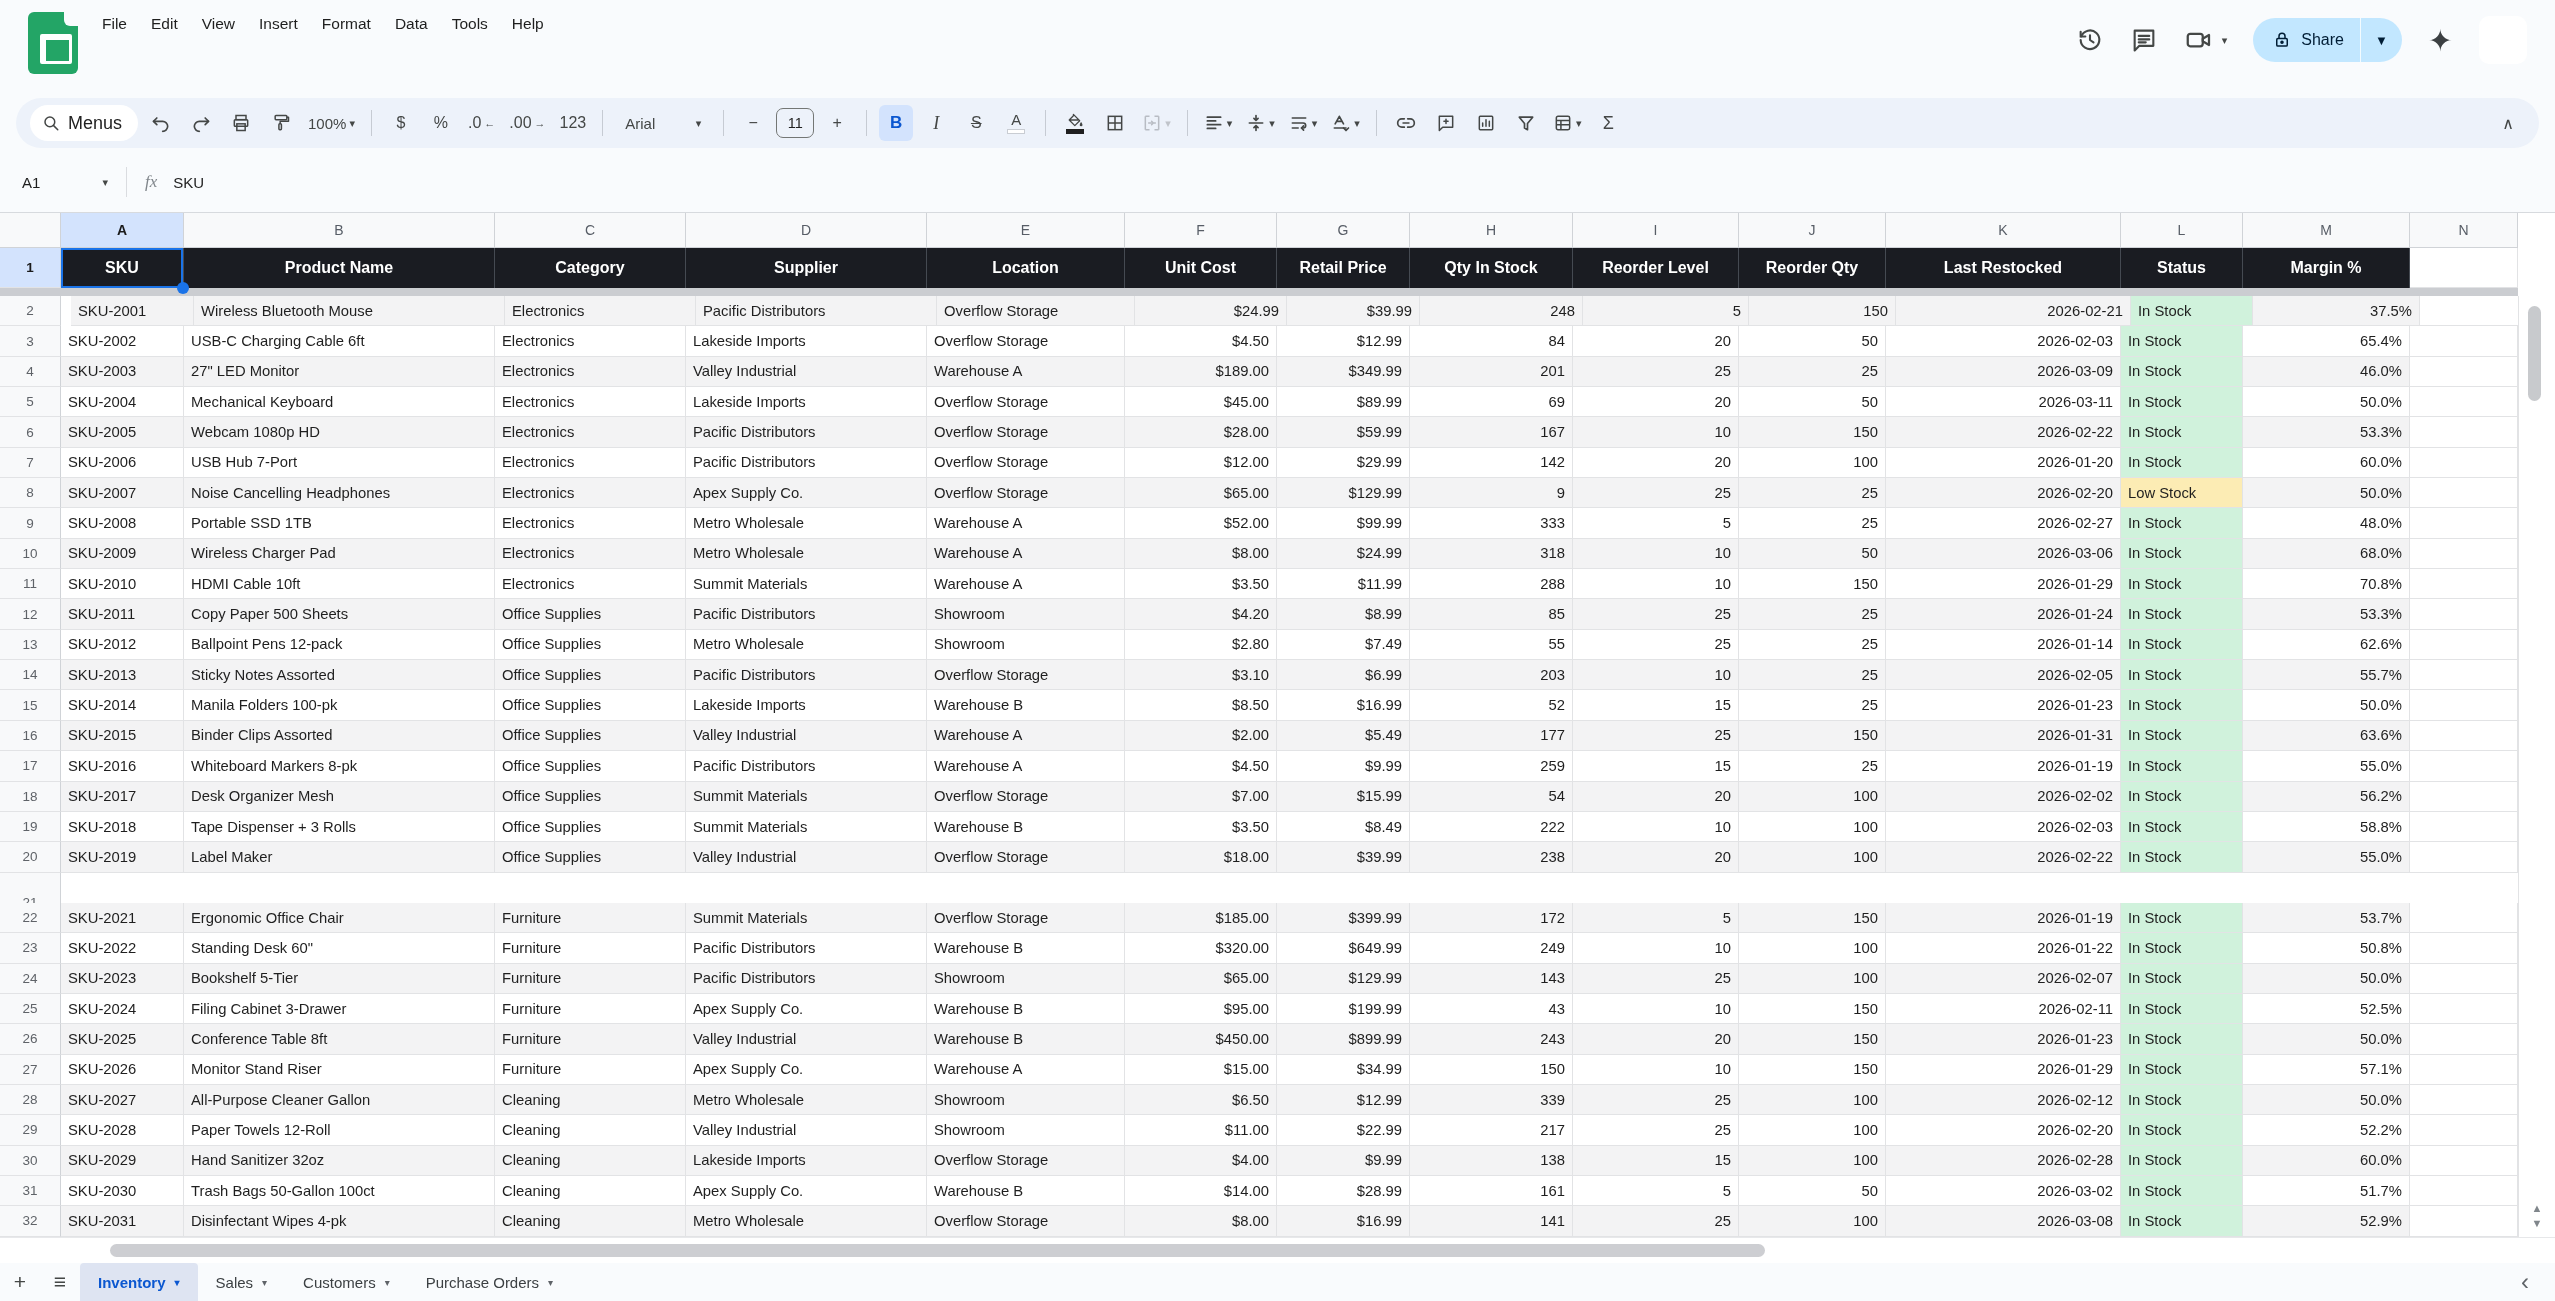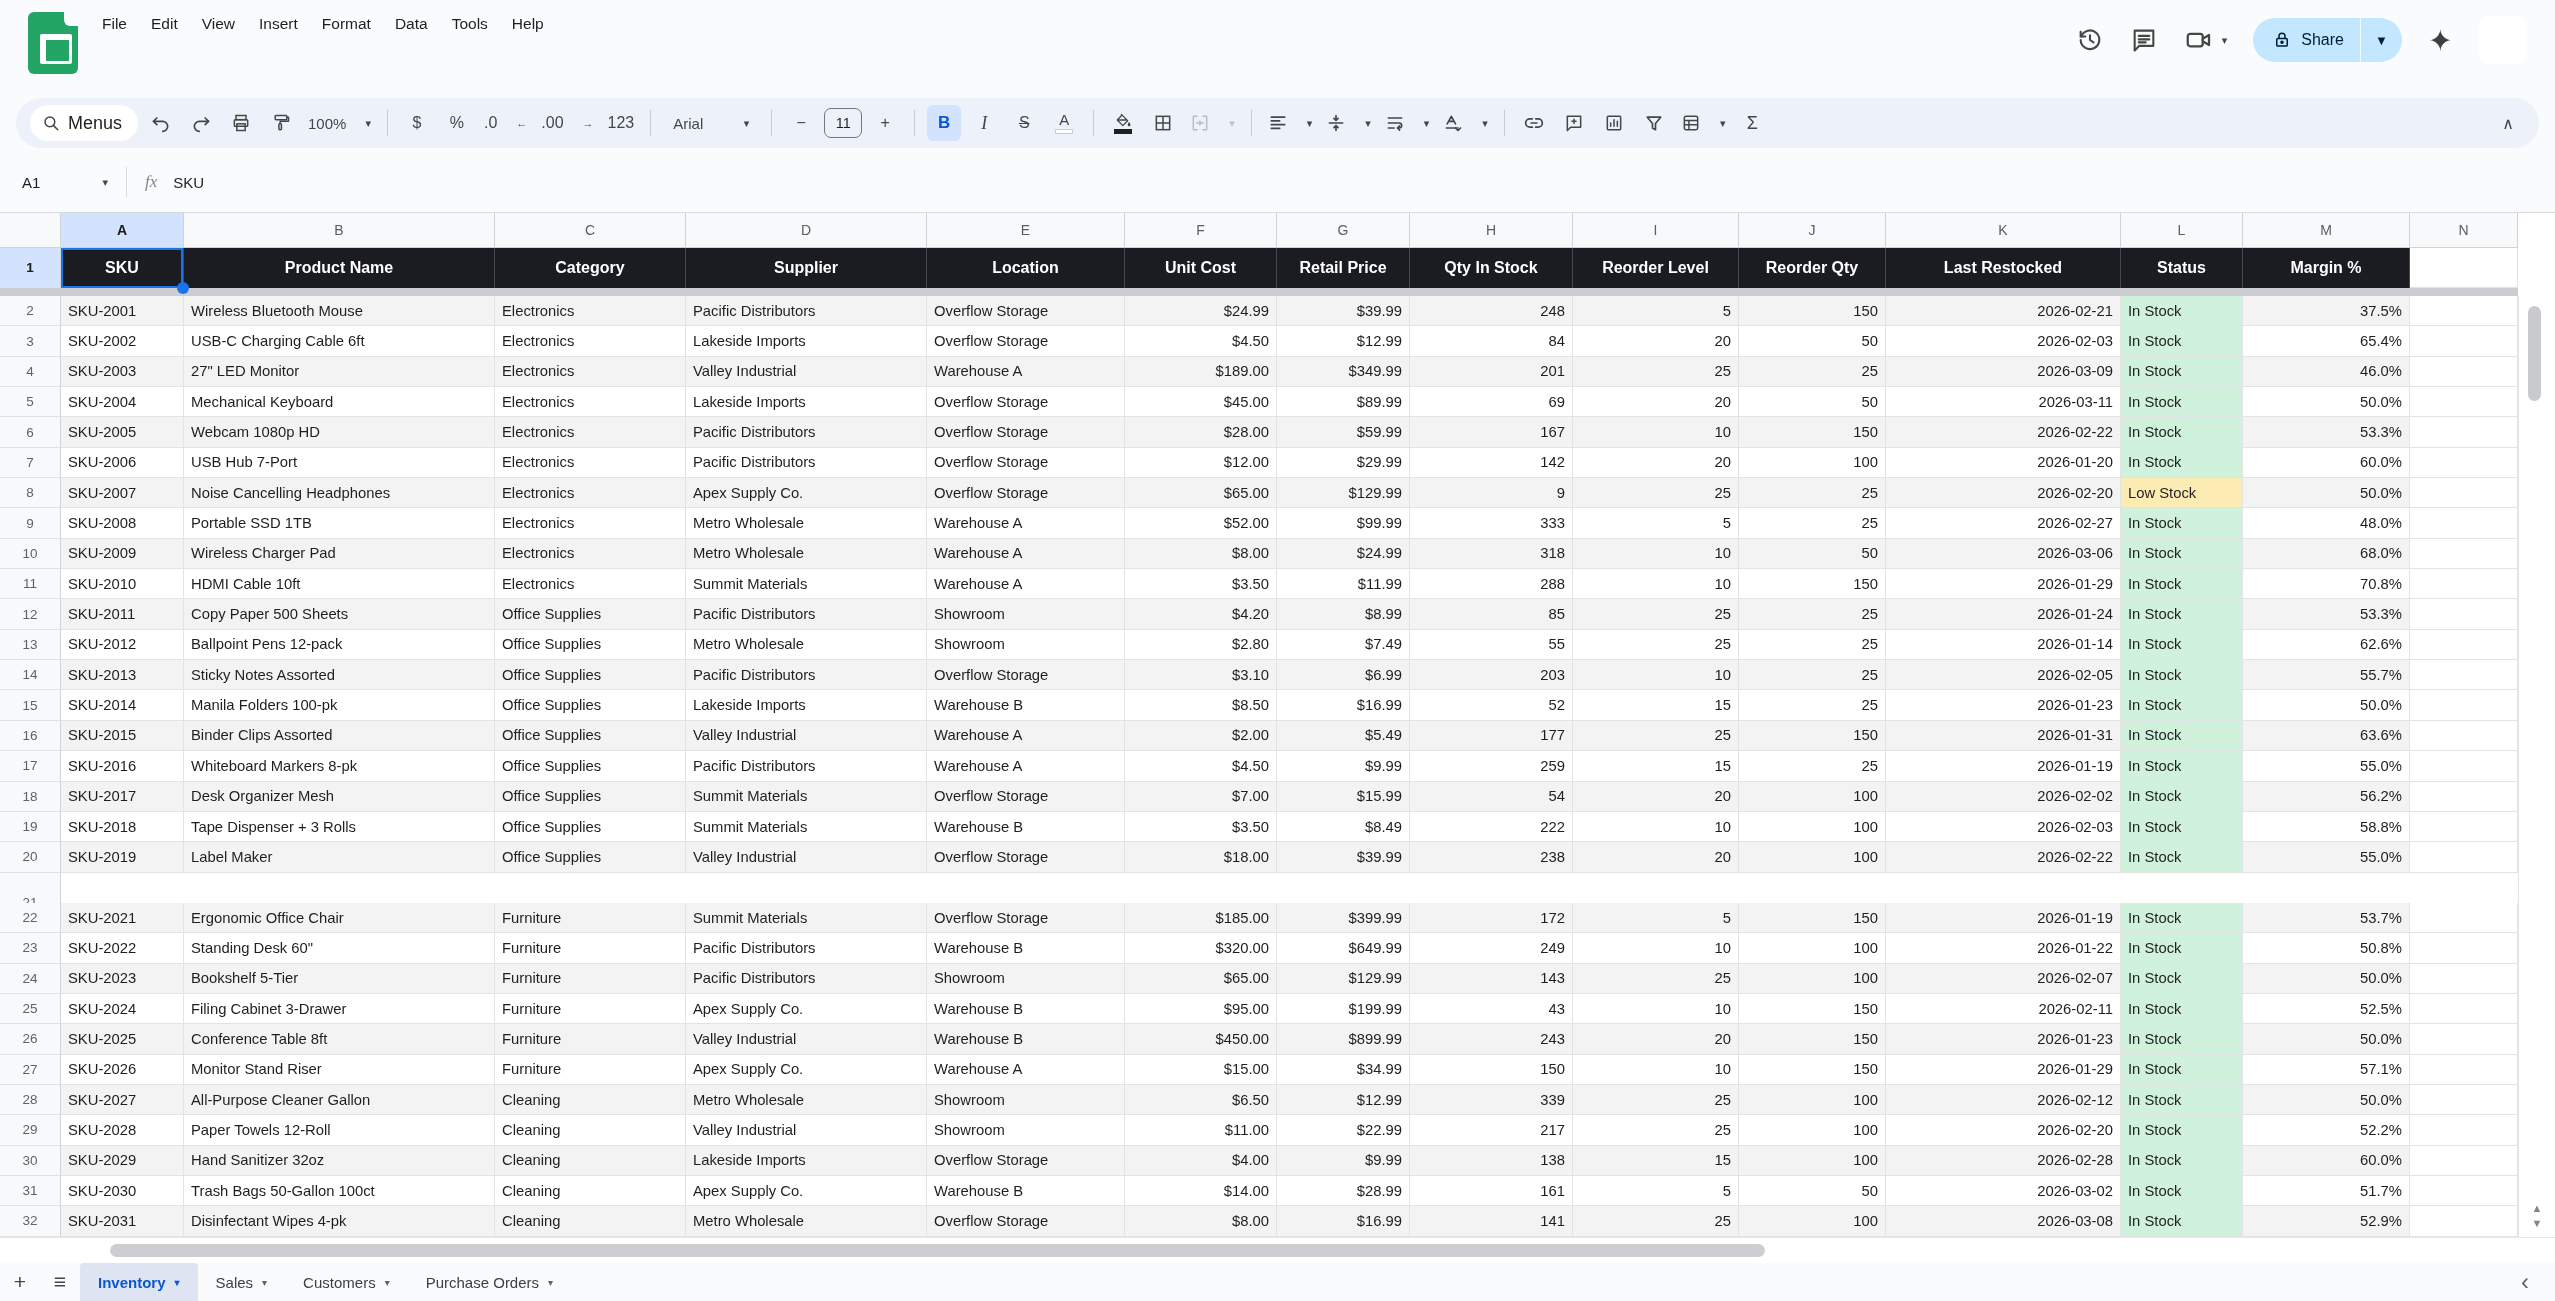--- a/index.html
+++ b/index.html
@@ -30,21 +30,21 @@
   .share-caret { padding:0 14px; color:#001d35; font-size:13px; cursor:pointer; height:100%; display:flex; align-items:center; }
   .sparkle { font-size:30px; color:#3c4043; }
   .avatar { width:48px; height:48px; border-radius:10px; background:#ffffff; }
   
   .toolbar-wrap { position:absolute; top:94px; left:0; width:2555px; height:58px; }
   .toolbar { position:absolute; left:16px; right:16px; top:4px; height:50px; background:#edf2fa; border-radius:25px;
     display:flex; align-items:center; padding:0 14px; gap:6px; }
   .menus-pill { display:flex; align-items:center; gap:8px; background:#fff; border-radius:18px; height:36px; padding:0 16px 0 12px; cursor:pointer; }
   .menus-pill span { font-size:18px; color:#1f1f1f; }
   .tbtn { min-width:34px; height:36px; border-radius:6px; display:flex; align-items:center; justify-content:center;
-    color:#444746; font-size:16px; gap:19px; cursor:pointer; padding:0 4px; }
+    color:#444746; font-size:16px; gap:3px; cursor:pointer; padding:0 4px; }
   .tbtn svg { display:block; }
   .tbtn.active { background:#d3e3fd; color:#0b57d0; }
   .tbtn.disabled { color:#b8bcc3; }
   .tdiv { width:1px; height:26px; background:#c6cbd3; margin:0 6px; }
   .caret { font-size:11px; color:#444746; }
   .tbtn.disabled .caret { color:#c0c4ca; }
   .zoom-label, .font-name { font-size:15px; color:#444746; }
   .font-size-box { width:38px; height:30px; border:1px solid #747775; border-radius:7px; display:flex; align-items:center; justify-content:center; font-size:14.5px; color:#1f1f1f; background:transparent; }
   .bold-g { font-weight:bold; font-size:17px; }
   .italic-g { font-style:italic; font-family:"Liberation Serif",serif; font-size:18px; }
@@ -350,21 +350,21 @@
       <div class="hcell" style="width: 147px; flex: 0 0 147px;">Reorder Qty</div>
       <div class="hcell" style="width: 235px; flex: 0 0 235px;">Last Restocked</div>
       <div class="hcell" style="width: 122px; flex: 0 0 122px;">Status</div>
       <div class="hcell" style="width: 167px; flex: 0 0 167px;">Margin %</div>
       <div class="ncell" style="width: 108px; flex: 0 0 108px;"></div>
     </div>
   <div class="frozen-div"></div>
   <div id="data-rows">
       <div class="grid-row" style="height: 30.35px;">
         <div class="rownum">2</div>
-        <div class="cell band" style="width: 123px; flex: 0 0 123px;">SKU-2001</div>
+        <div class="cell band" style="width: 123px; flex: 0 0 123px; margin-left: 10px;">SKU-2001</div>
         <div class="cell band" style="width: 311px; flex: 0 0 311px;">Wireless Bluetooth Mouse</div>
         <div class="cell band" style="width: 191px; flex: 0 0 191px;">Electronics</div>
         <div class="cell band" style="width: 241px; flex: 0 0 241px;">Pacific Distributors</div>
         <div class="cell band" style="width: 198px; flex: 0 0 198px;">Overflow Storage</div>
         <div class="cell r band" style="width: 152px; flex: 0 0 152px;">$24.99</div>
         <div class="cell r band" style="width: 133px; flex: 0 0 133px;">$39.99</div>
         <div class="cell r band" style="width: 163px; flex: 0 0 163px;">248</div>
         <div class="cell r band" style="width: 166px; flex: 0 0 166px;">5</div>
         <div class="cell r band" style="width: 147px; flex: 0 0 147px;">150</div>
         <div class="cell r band" style="width: 235px; flex: 0 0 235px;">2026-02-21</div>

